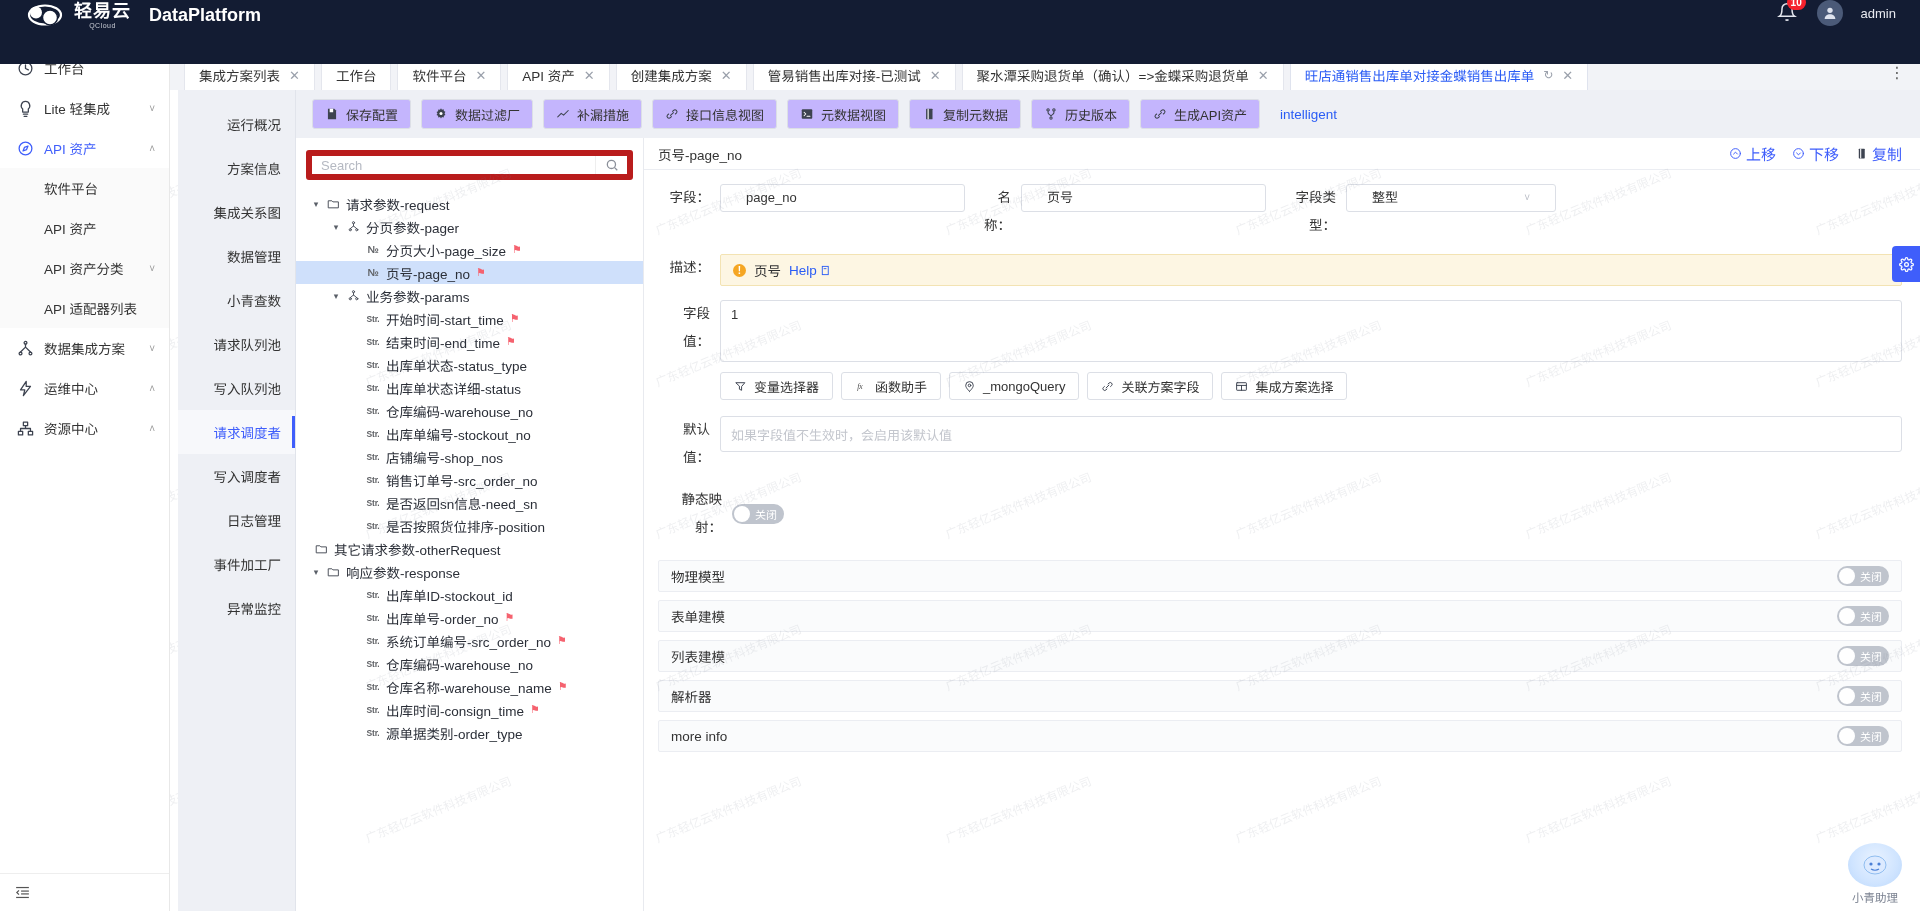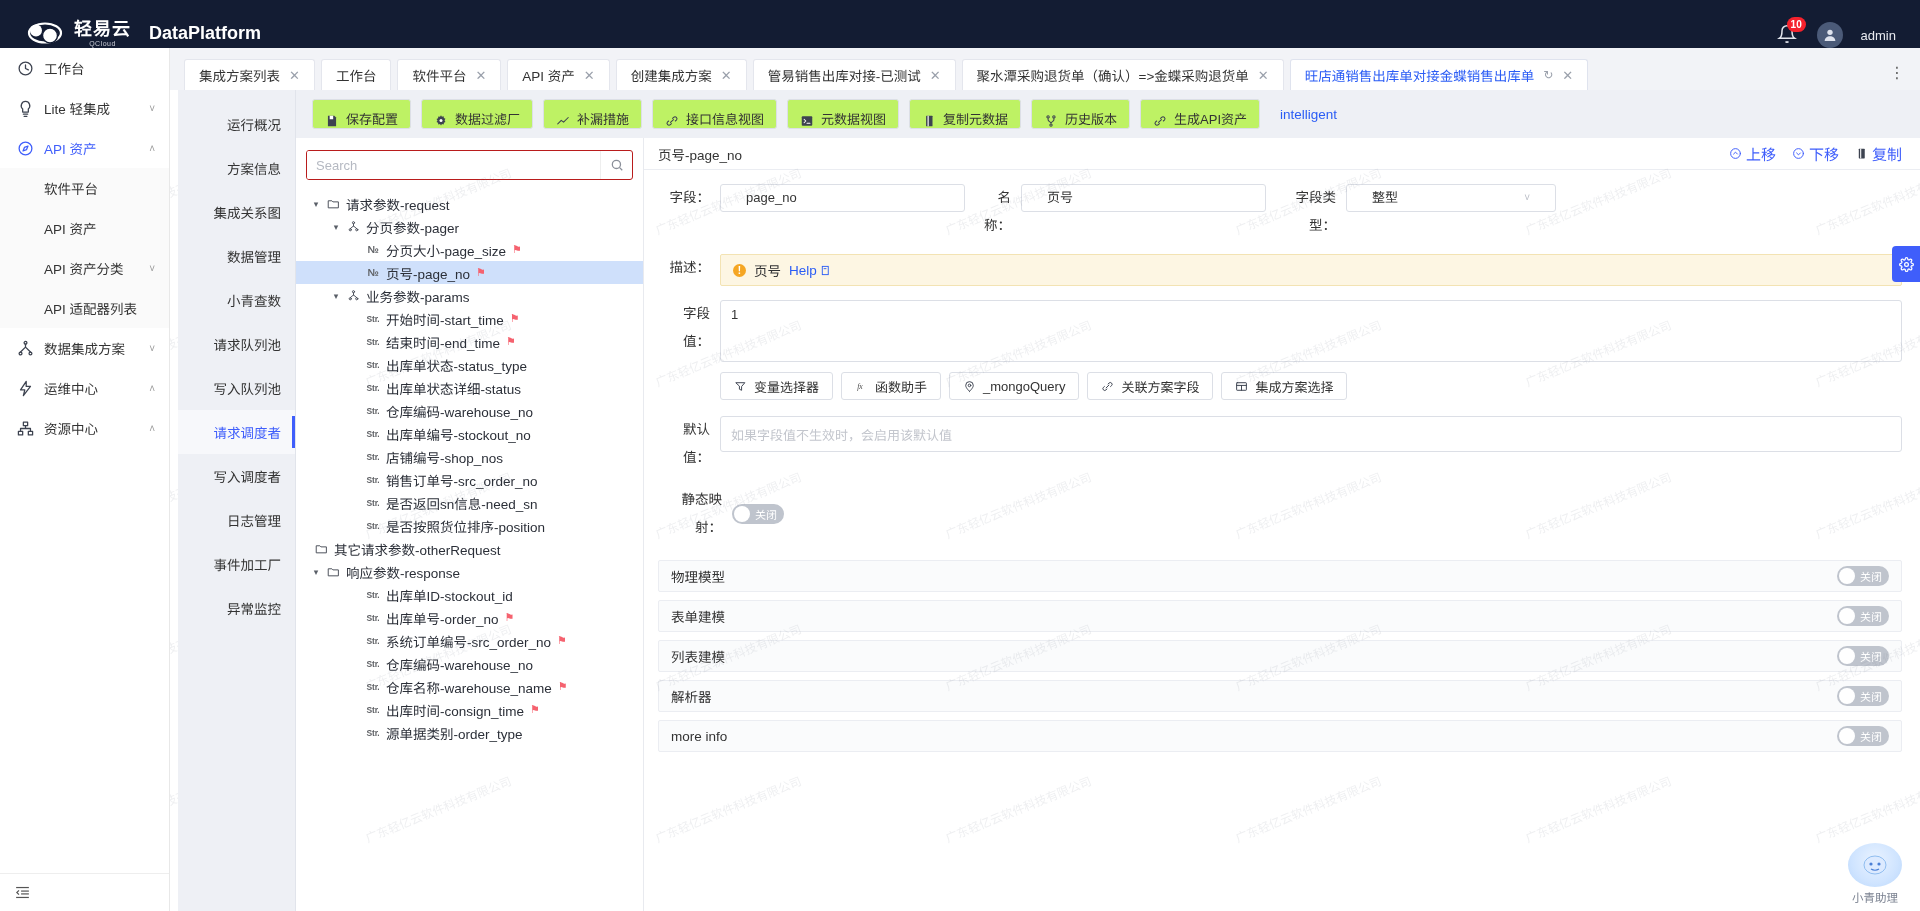--- a/index.html
+++ b/index.html
@@ -10,22 +10,22 @@
     overflow: hidden;
     font-family: "Liberation Sans", "DejaVu Sans", sans-serif;
     font-size: 13px;
     color: #303133;
     background: #fff;
   }
   #app { position: relative; width: 1920px; height: 911px; overflow: hidden; }
 
   
   .topbar {
-    position: absolute; top: 0; left: 0; width: 1920px; height: 48px;
-    background: #131c33; display: flex; align-items: flex-end;
+    position: absolute; top: 0; left: 0; width: 1920px; height: 64px;
+    background: #131c33; display: flex; align-items: flex-start;
     z-index: 40;
   }
   .brand { display: flex; align-items: center; padding-left: 26px; gap: 10px; }
   .brand-logo { width: 38px; height: 30px; position: relative; }
   .brand-cn { display:flex; flex-direction:column; align-items:center; line-height:1; }
   .brand-cn .cn { color:#fff; font-size: 18px; font-weight: 700; letter-spacing: 1px; }
   .brand-cn .sub { color:#c8cbd4; font-size: 7px; letter-spacing:.5px; margin-top:2px; }
   .brand-title { color: #fff; font-size: 18px; font-weight: 600; margin-left: 8px; }
   .topbar-right { margin-left: auto; display: flex; align-items: center; gap: 18px; padding-right: 24px; }
   .bell-wrap { position: relative; width: 22px; height: 22px; }
@@ -112,39 +112,39 @@
   
   .content {
     position: absolute; top: 90px; left: 296px; right: 0; bottom: 0;
     background: #fff; overflow: hidden;
   }
   .toolbar {
     height: 48px; display: flex; align-items: center; gap: 10px;
     padding: 0 16px; background: #eef0f5;
   }
   .tb-btn {
-    display: flex; align-items: flex-end; gap: 7px;
-    height: 30px; padding: 0 12px; background: #bef264;
+    display: flex; align-items: center; gap: 7px;
+    height: 30px; padding: 0 12px; background: #c4b5fd;
     border: 1px solid #dcdfe6; border-radius: 3px;
     font-size: 13px; color: #333; cursor: pointer; white-space: nowrap;
   }
   .tb-btn .ti { font-size: 13px; display:flex; align-items:center; }
   .tb-link { color: #2a5cf5; font-size: 13.5px; margin-left: 10px; cursor: pointer; }
 
   .panes { display: flex; height: 773px; }
 
   
   .treepane {
     width: 348px; flex: 0 0 348px; border-right: 1px solid #e8eaef;
     background: #fff; overflow: hidden; padding: 8px 0 0 0;
   }
   .searchrow { padding: 4px 10px 8px 10px; display: flex; }
   .searchbox {
     flex: 1; display: flex; align-items: center;
-    border: 1px solid #b91c1c; border-radius: 3px; height: 30px;
+    border: 6px solid #b91c1c; border-radius: 3px; height: 30px;
     background: #fff; overflow: hidden;
   }
   .searchbox input {
     flex: 1; border: none; outline: none; height: 28px;
     padding: 0 9px; font-size: 13px; color: #333;
     font-family: "Liberation Sans", sans-serif;
   }
   .searchbox input::placeholder { color: #b5b9c2; }
   .search-btn {
     width: 32px; height: 28px; display: flex; align-items: center; justify-content: center;

